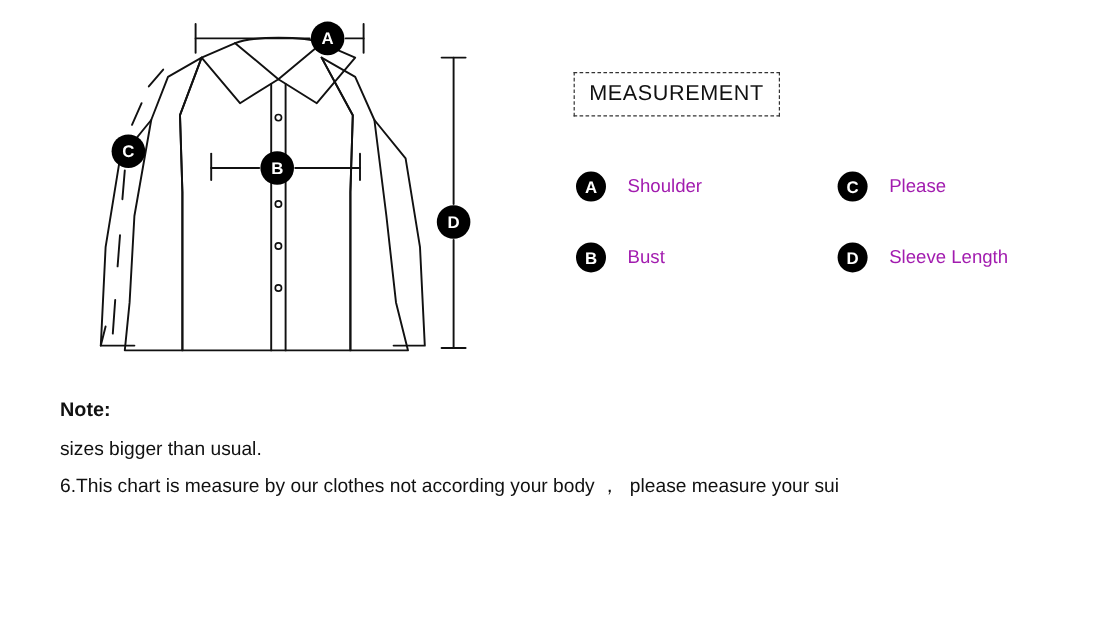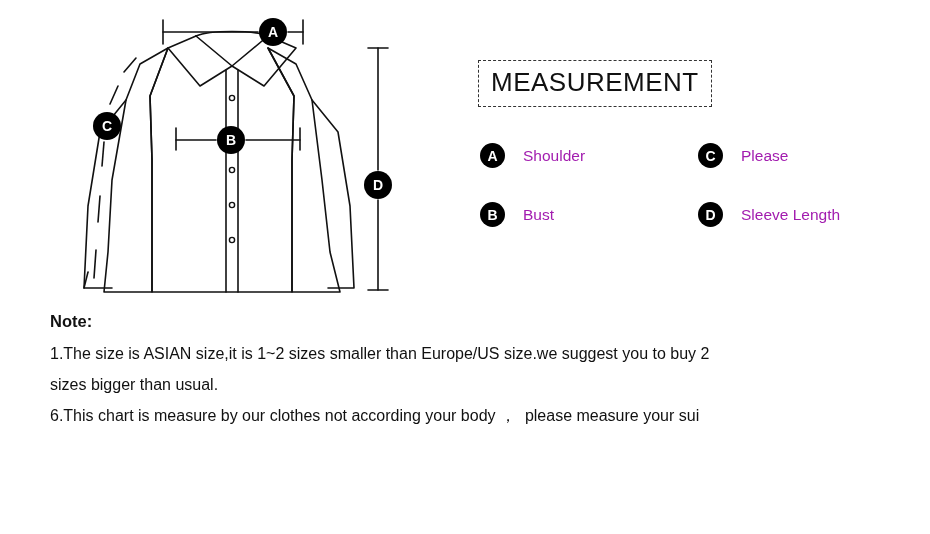--- a/index.html
+++ b/index.html
@@ -45,21 +45,21 @@
   }
   #legend-title-box {
     position: absolute;
     left: 8px;
     top: 10px;
     border: 1px dashed #333333;
     padding: 6px 12px 8px 12px;
     display: inline-block;
   }
   #legend-title-box .title-text {
-    font-size: 26px;
+    font-size: 18px;
     letter-spacing: 0.5px;
     color: #111111;
     white-space: nowrap;
   }
   .legend-item {
     position: absolute;
     display: flex;
     align-items: center;
   }
   .legend-badge {
@@ -91,20 +91,21 @@
     position: absolute;
     left: 50px;
     top: 312px;
     width: 860px;
   }
   #note-heading {
     font-size: 16.5px;
     font-weight: bold;
     color: #111111;
     margin-bottom: 7px;
+    margin-top: 21px;
   }
   .note-line {
     font-size: 16px;
     color: #111111;
     line-height: 31px;
     white-space: pre-wrap;
   }
 
   
   .diagram-badge-text {
@@ -228,18 +229,17 @@
     </div>
 
     <div class="legend-item" id="legend-item-3">
       <div class="legend-badge">D</div>
       <div class="legend-label">Sleeve Length</div>
     </div>
   </div>
 
   <div id="note">
     <div id="note-heading">Note:</div>
-    <div class="note-line">1.The size is ASIAN size,it is 1~2 sizes smaller than Europe/US size.we suggest you to buy 2</div>
     <div class="note-line">sizes bigger than usual.</div>
     <div class="note-line">6.This chart is measure by our clothes not according your body ，  please measure your sui</div>
   </div>
 
 </div>
 
 </body></html>

